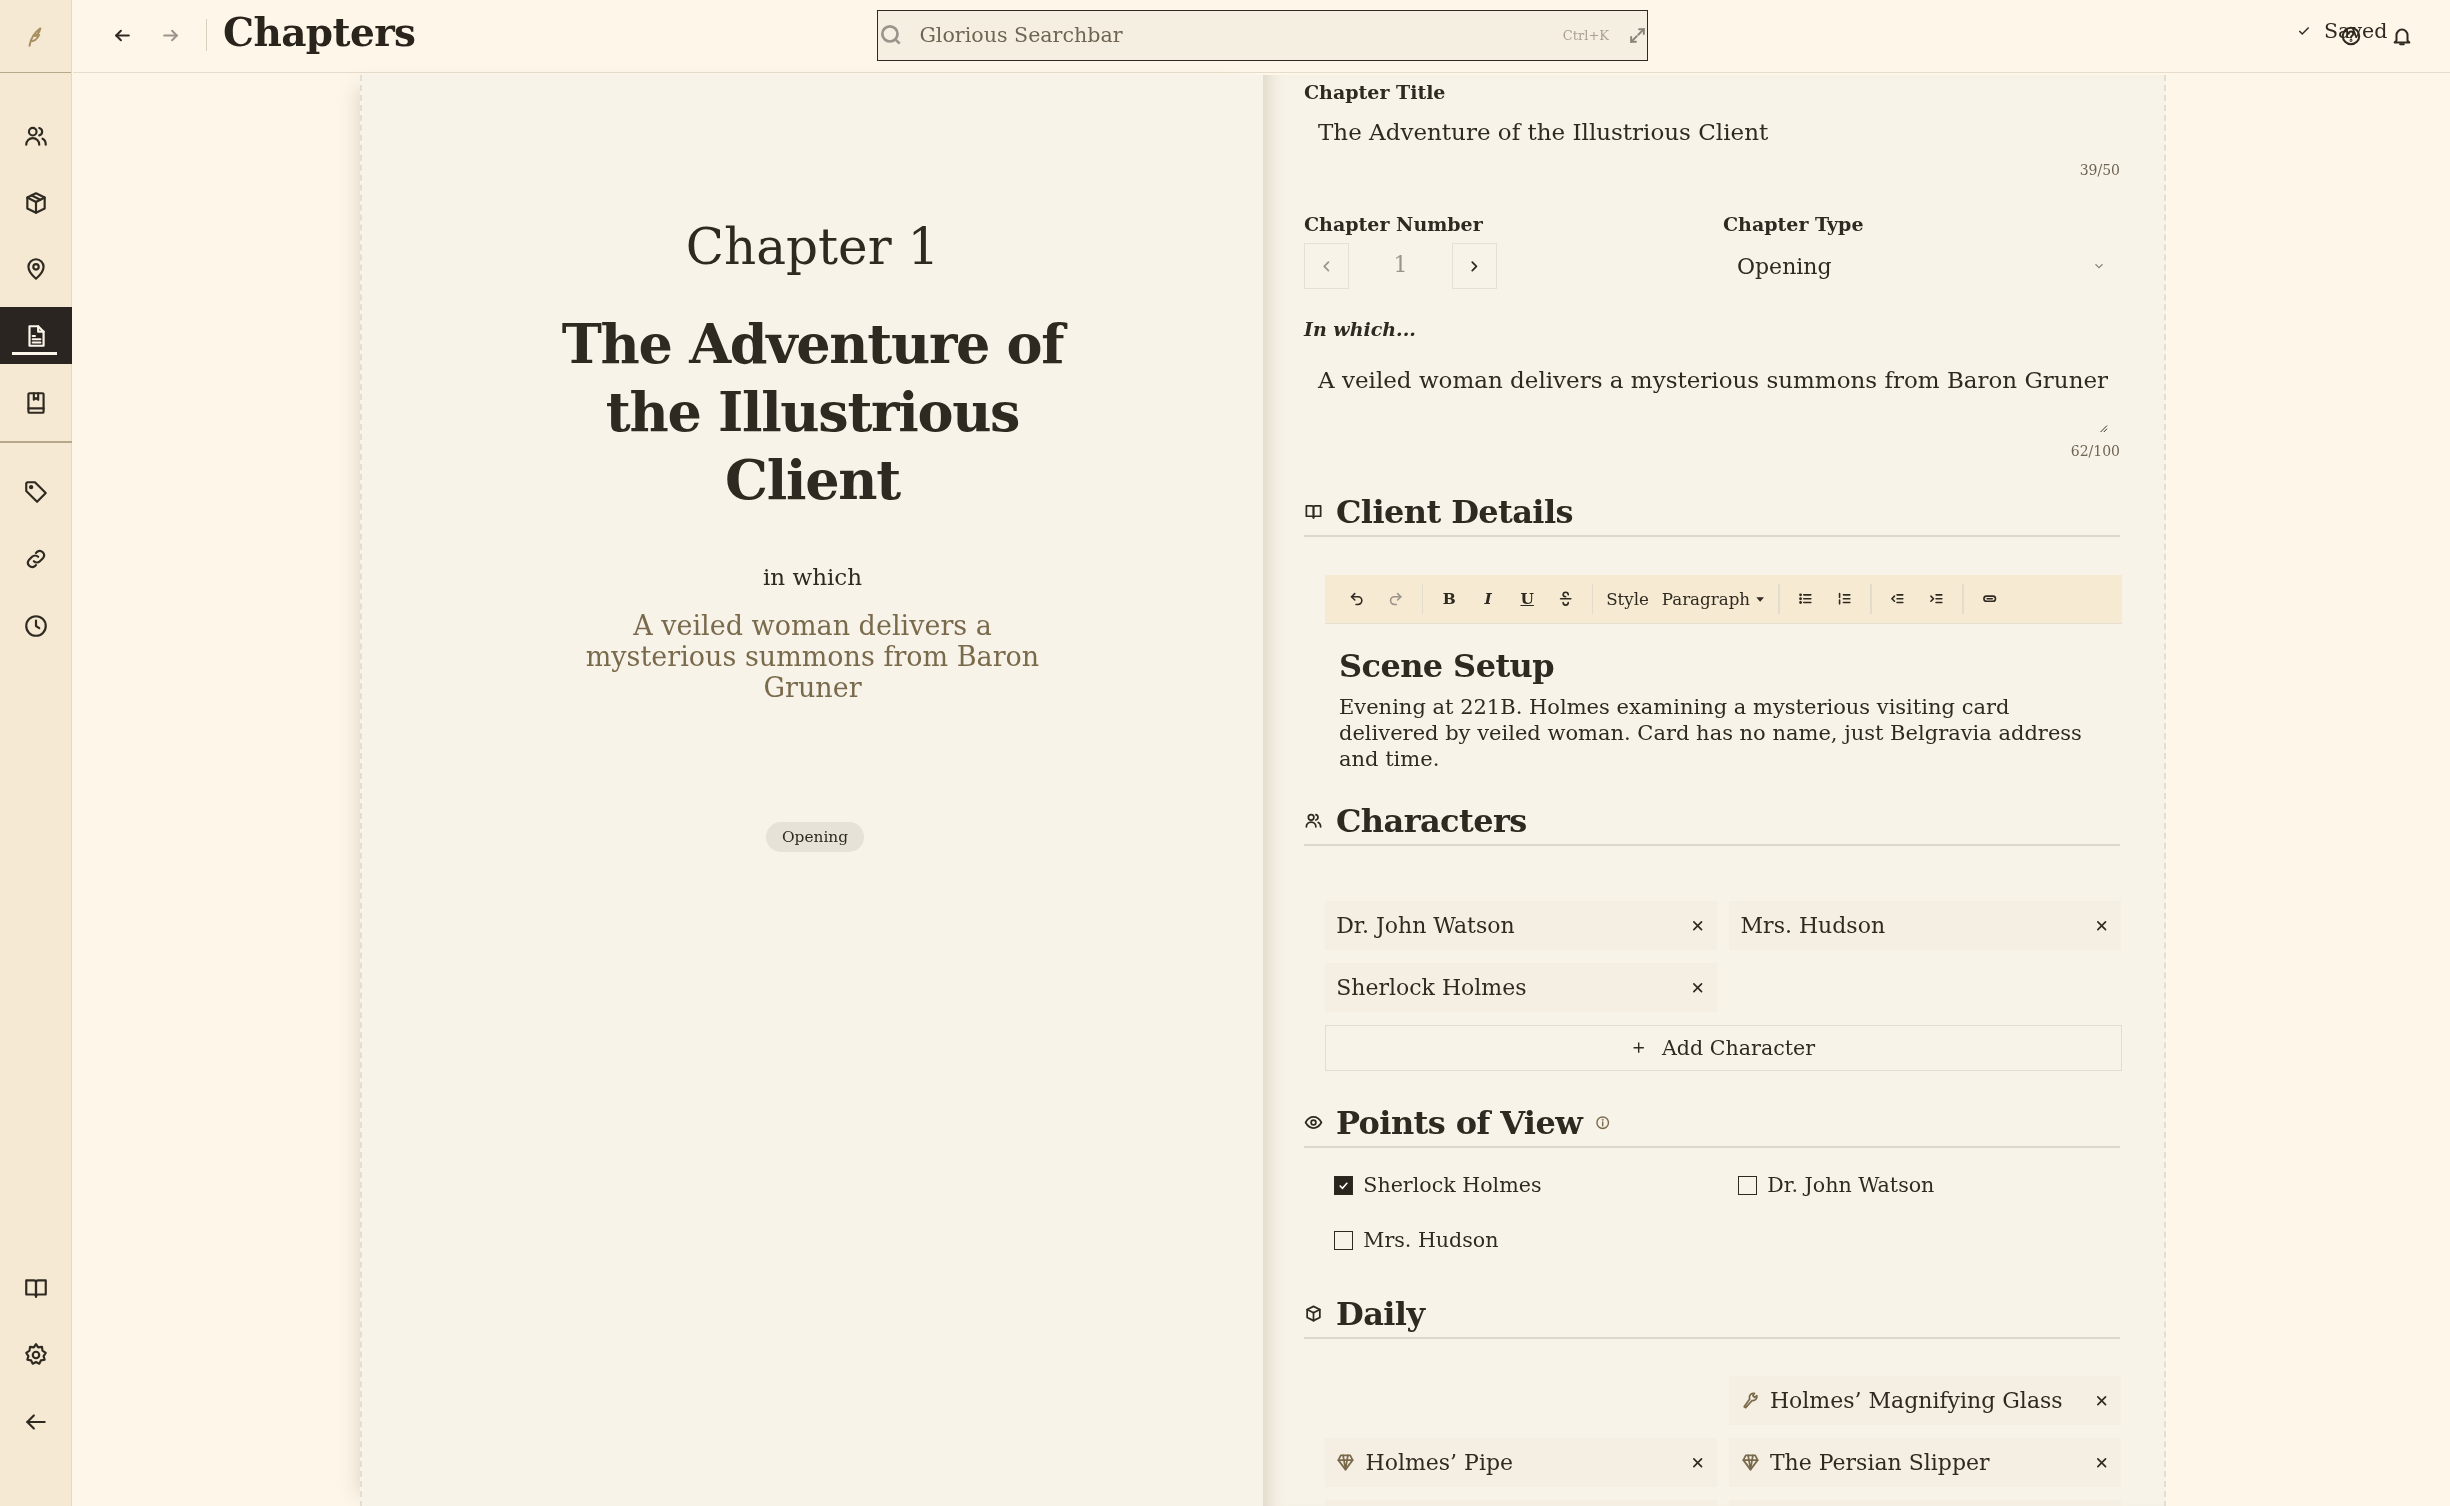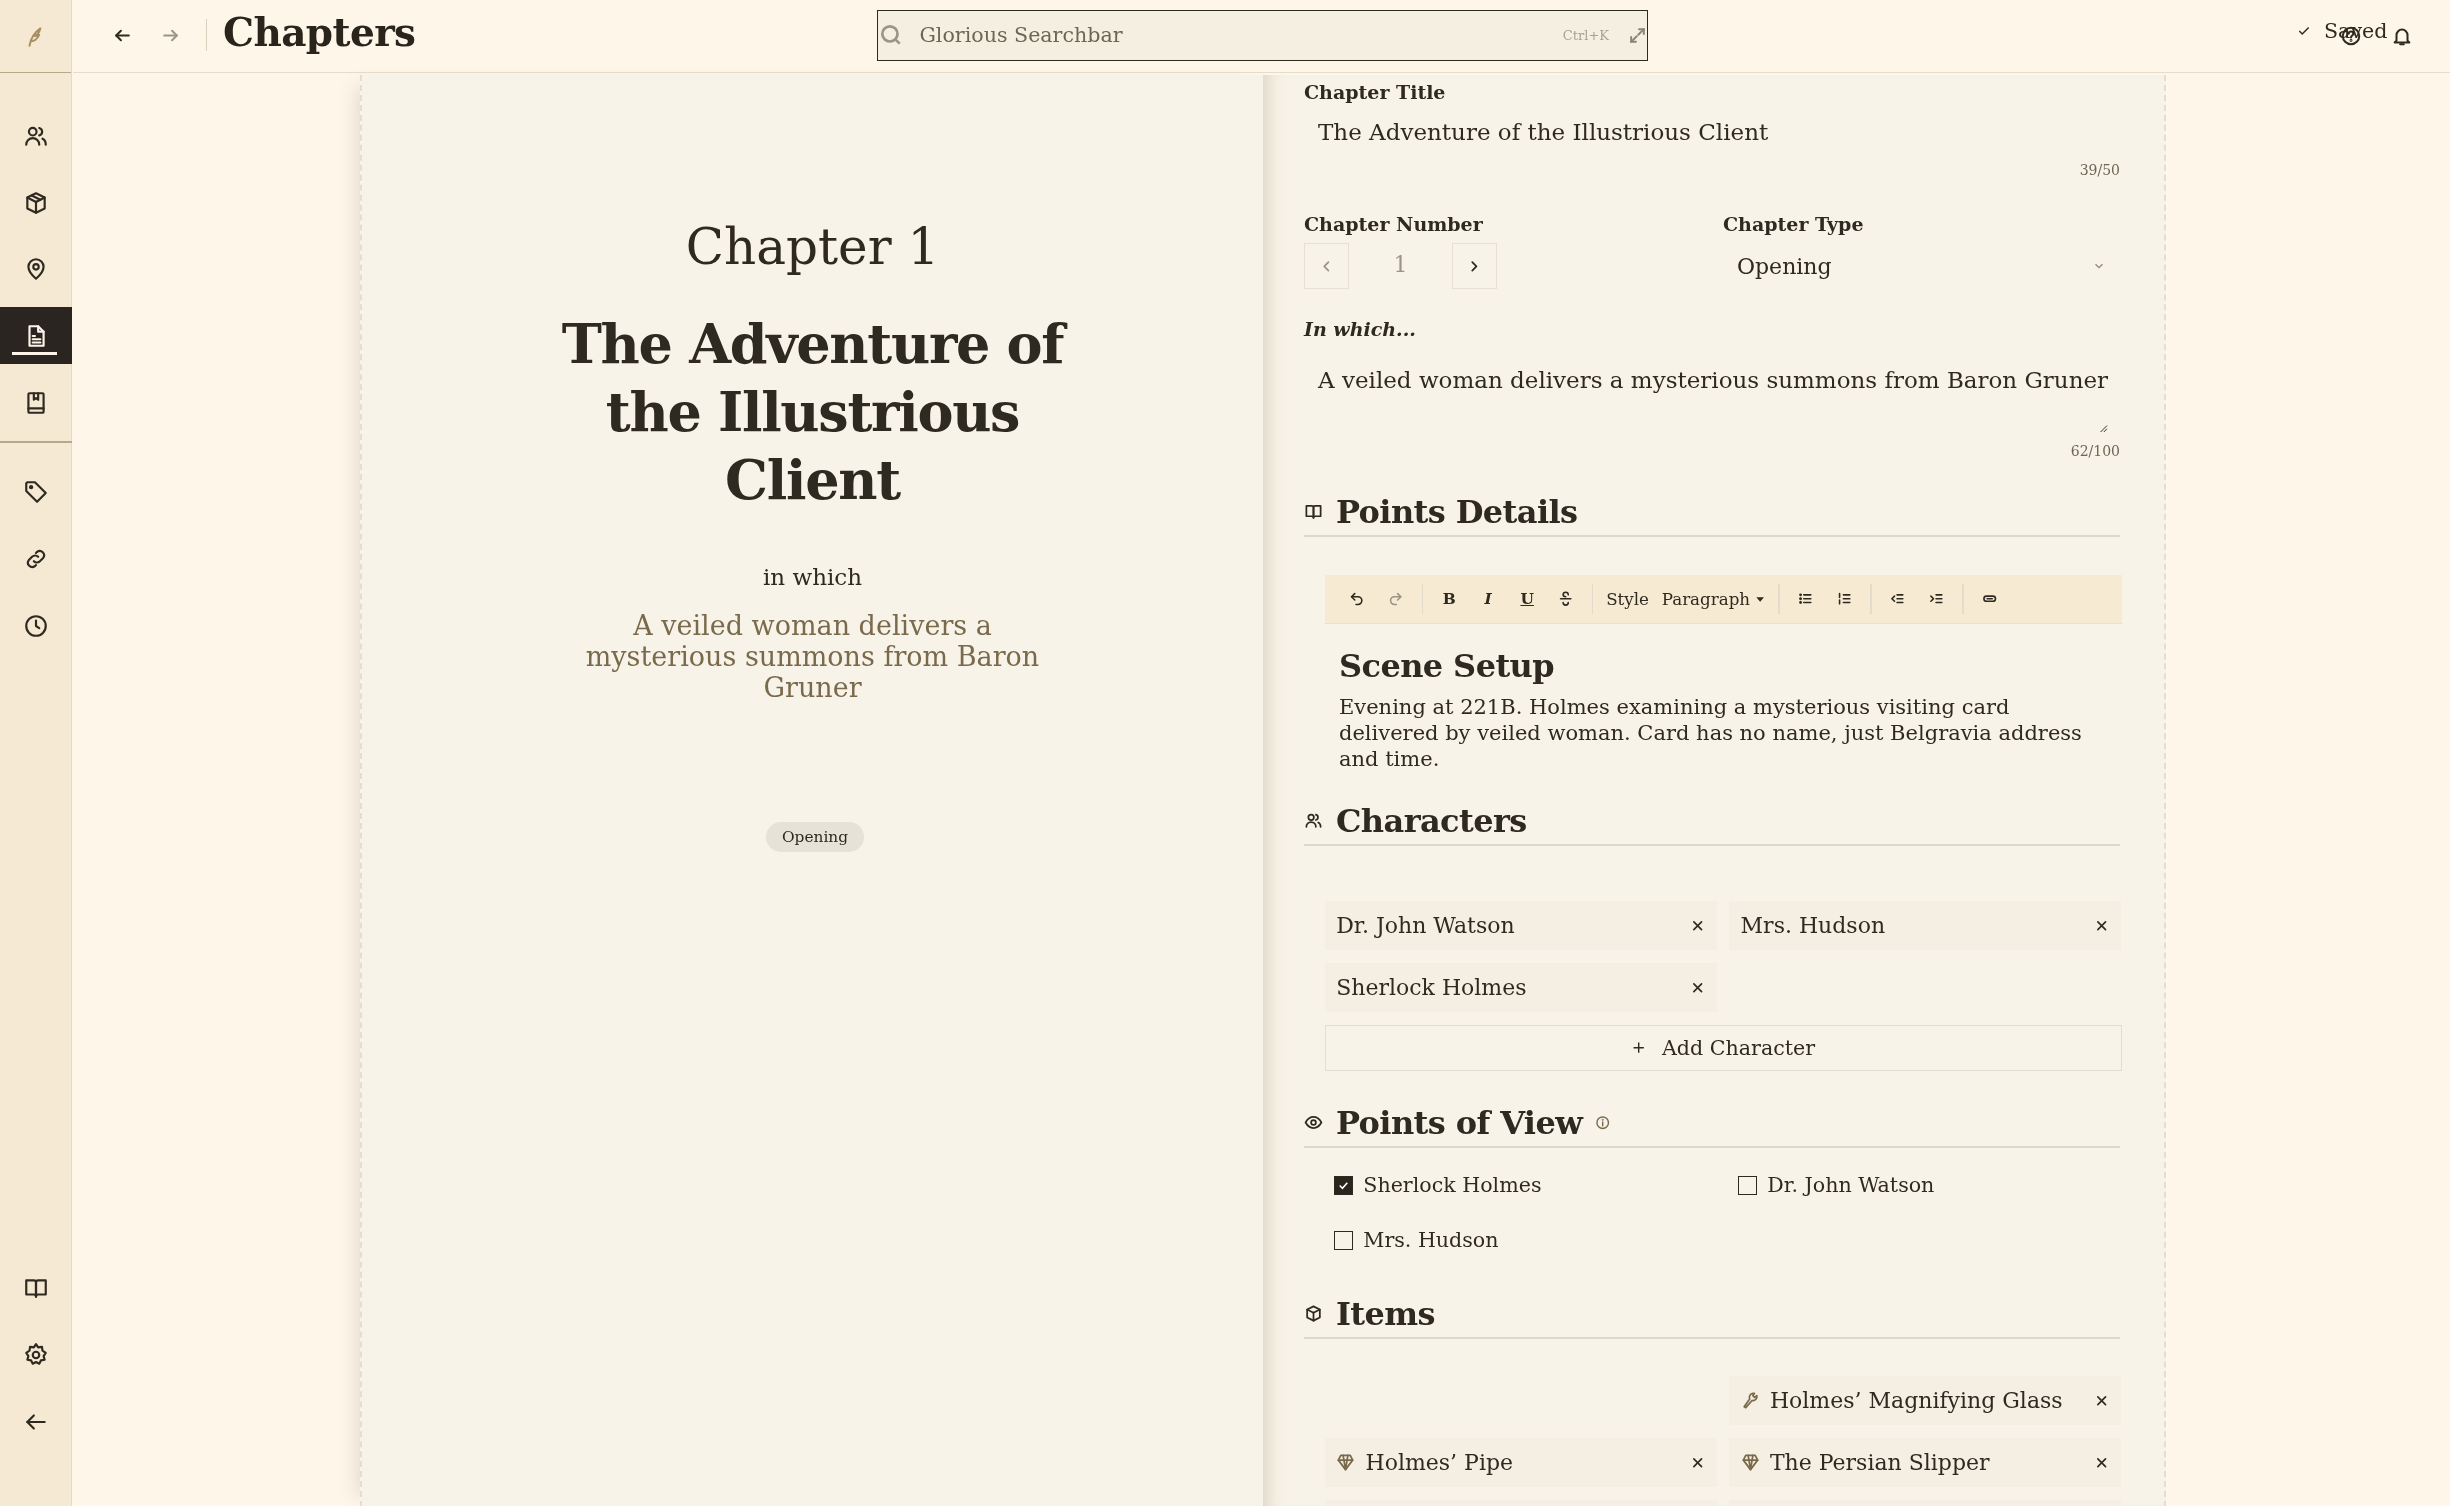--- a/index.html
+++ b/index.html
@@ -280,21 +280,21 @@
         <path d="M14 4L4 14"></path>
         <path d="M14 9l-5 5"></path>
       </svg>
     <div class="counter" style="position:absolute; top:368px; right:0;">62/100</div>
 
     <div class="section-head" style="top:413px;">
       <svg viewBox="0 0 24 24">
           <path d="M3 5h7a2 2 0 0 1 2 2v13a2 2 0 0 0-2-2H3z"></path>
           <path d="M21 5h-7a2 2 0 0 0-2 2v13a2 2 0 0 1 2-2h7z"></path>
         </svg>
-      <span class="sh-title">Points Details</span>
+      <span class="sh-title">Client Details</span>
     </div>
 
     <div class="toolbar" style="top:500px;">
       <div class="tb-btn">
           <svg viewBox="0 0 24 24">
             <path d="M9 14L4 9l5-5"></path>
             <path d="M4 9h10a6 6 0 0 1 0 12h-3"></path>
           </svg>
         </div>
       <div class="tb-btn">
@@ -426,21 +426,21 @@
       <span class="cb"></span>
       <span>Mrs. Hudson</span>
     </div>
 
     <div class="section-head" style="top:1215px;">
       <svg viewBox="0 0 24 24">
           <path d="M12 3l8 4v10l-8 4-8-4V7z"></path>
           <path d="M4 7l8 4 8-4"></path>
           <path d="M12 11v10"></path>
         </svg>
-      <span class="sh-title">Items</span>
+      <span class="sh-title">Daily</span>
     </div>
     <div class="chip" style="top:1301px; left:425px;">
       <svg class="item-icon" viewBox="0 0 24 24">
           <path d="M15 3a5 5 0 0 0-4 7L4 20l2 1 8-9a5 5 0 0 0 6-6l-3 2-2-2 2-3z"></path>
         </svg>
       <span class="chip-label">Holmes’ Magnifying Glass</span>
       <svg class="x" viewBox="0 0 24 24">
           <path d="M6 6l12 12M18 6L6 18"></path>
         </svg>
     </div>

